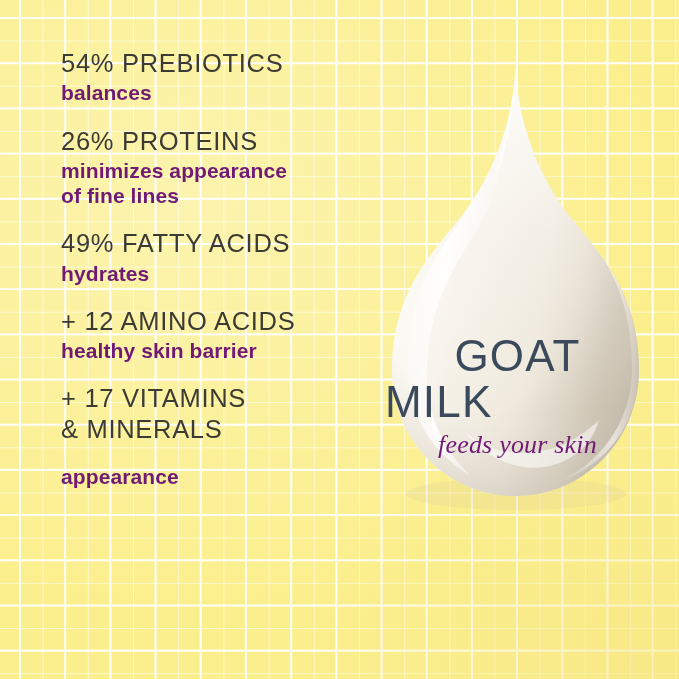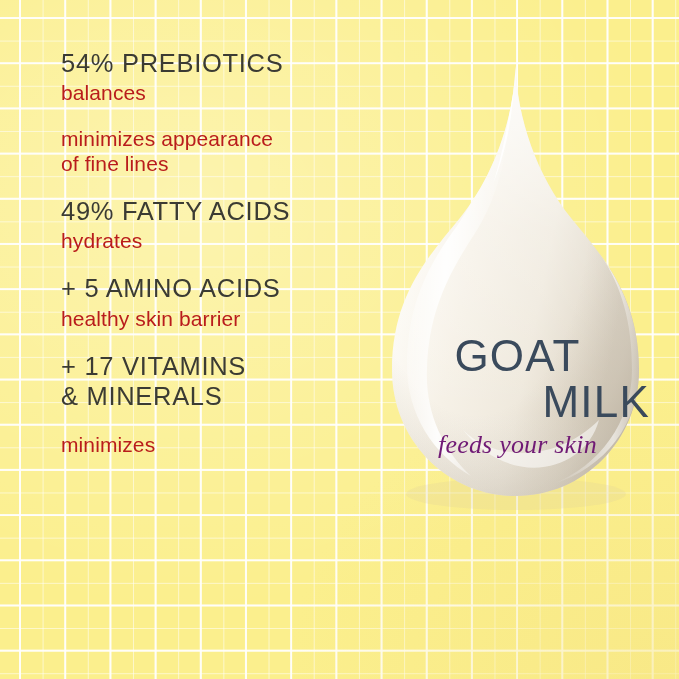--- a/index.html
+++ b/index.html
@@ -72,24 +72,24 @@
     letter-spacing: 0.7px;
     color: #3b3b33;
     line-height: 1.19;
     font-weight: 400;
     white-space: pre-line;
   }
 
   .ing-sub {
     font-size: 21px;
     letter-spacing: 0.1px;
-    color: #b91c1c;
+    color: #701a75;
     line-height: 1.2;
     margin-top: 2px;
-    font-weight: 400;
+    font-weight: 700;
     white-space: pre-line;
   }
 
   
   .droplet-wrap {
     position: absolute;
     left: 385px;
     top: 58px;
     width: 265px;
     height: 490px;
@@ -125,21 +125,21 @@
     top: 276px;
     width: 265px;
     text-align: center;
   }
 
   .brand-milk {
     position: absolute;
     left: 0;
     top: 322px;
     width: 265px;
-    text-align: right;
+    text-align: left;
   }
 
   .brand-tagline {
     position: absolute;
     left: 0;
     top: 372px;
     width: 265px;
     text-align: center;
     font-family: "Liberation Serif", "DejaVu Serif", serif;
     font-style: italic;
@@ -159,41 +159,42 @@
   <div class="bg-warm"></div>
 
   <div class="ingredients">
 
     <div class="ing-block">
       <div class="ing-headline">54% PREBIOTICS</div>
       <div class="ing-sub">balances</div>
     </div>
 
     <div class="ing-block">
+      <div class="ing-headline">26% PROTEINS</div>
       <div class="ing-sub">minimizes appearance
 of fine lines</div>
     </div>
 
     <div class="ing-block">
       <div class="ing-headline">49% FATTY ACIDS</div>
       <div class="ing-sub">hydrates</div>
     </div>
 
     <div class="ing-block">
-      <div class="ing-headline">+ 5 AMINO ACIDS</div>
+      <div class="ing-headline">+ 12 AMINO ACIDS</div>
       <div class="ing-sub">healthy skin barrier</div>
     </div>
 
     <div class="ing-block">
       <div class="ing-headline">+ 17 VITAMINS
 &amp; MINERALS</div>
     </div>
 
     <div class="ing-block">
-      <div class="ing-sub">minimizes</div>
+      <div class="ing-sub">appearance</div>
     </div>
 
   </div>
 
   <div class="droplet-wrap">
 
     <svg class="droplet-svg" viewBox="0 0 265 490" preserveAspectRatio="none">
       <defs>
 
         <linearGradient id="dropBody" x1="0" y1="0" x2="1" y2="0.35">

